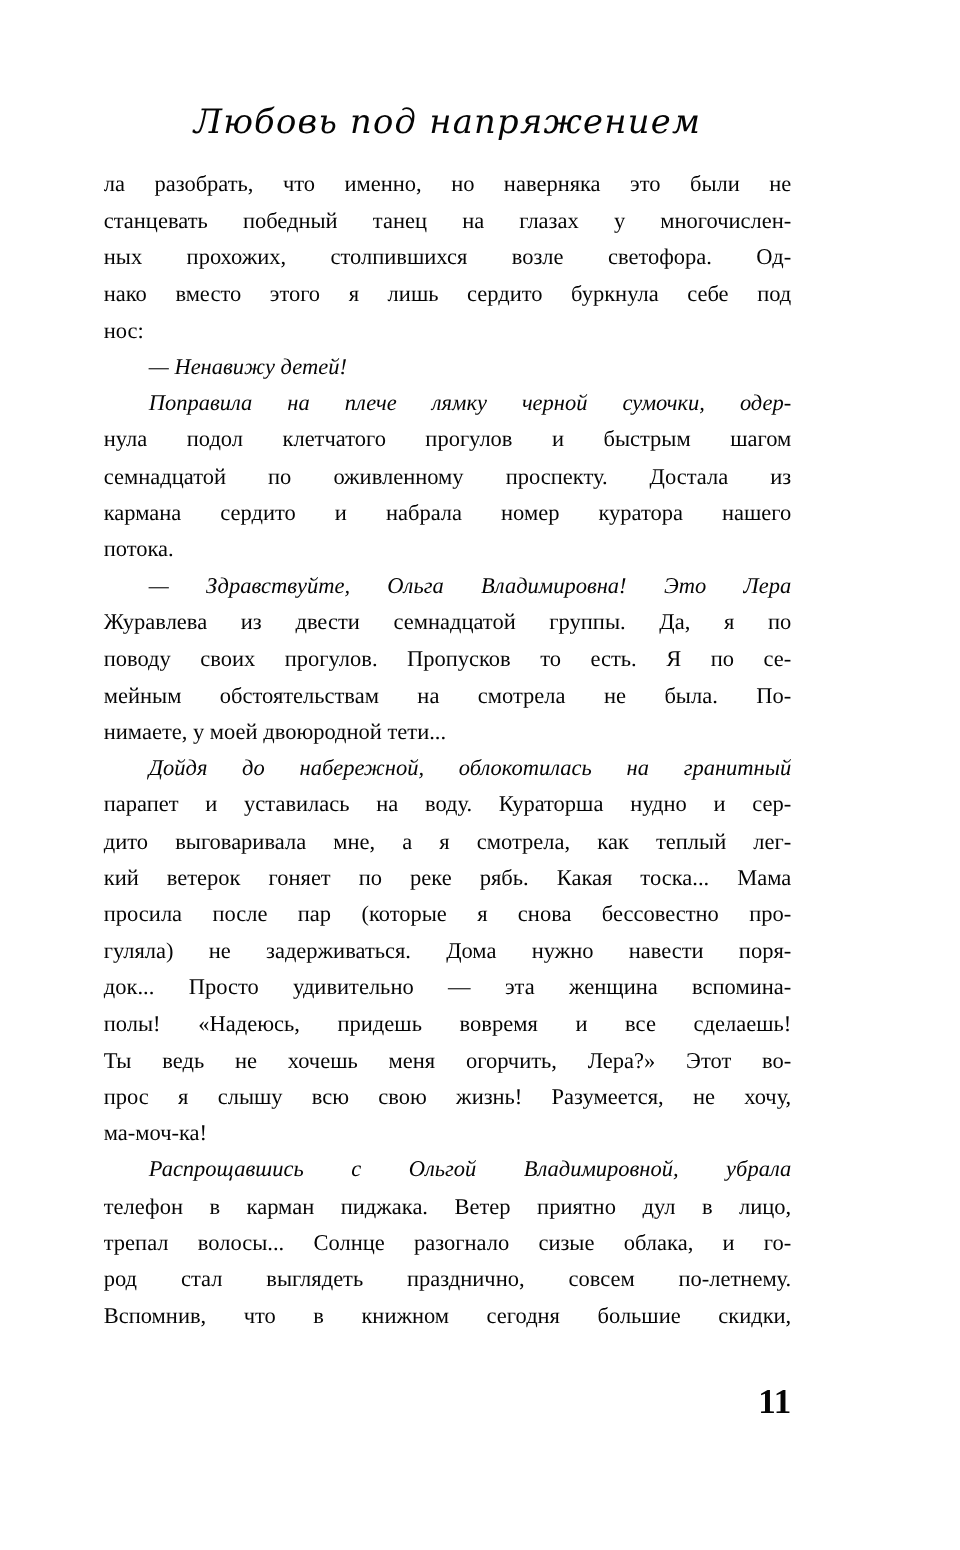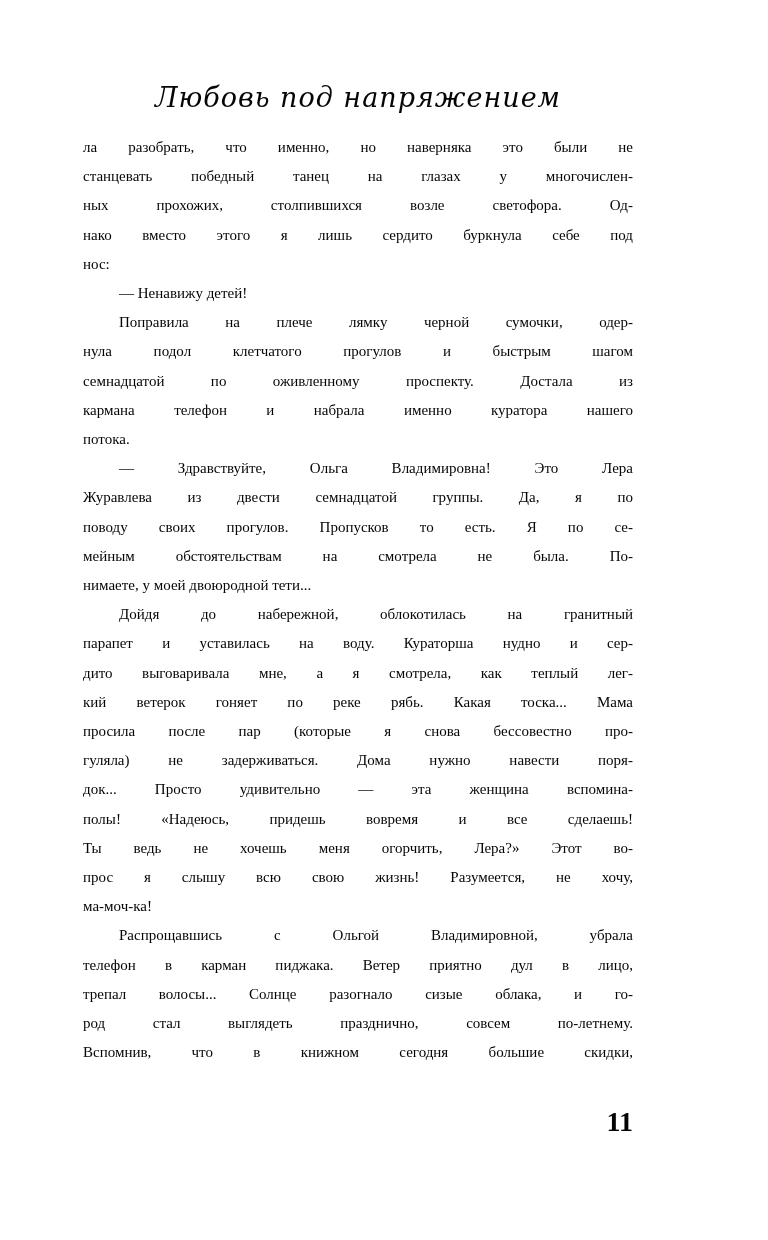--- a/index.html
+++ b/index.html
@@ -26,33 +26,34 @@
     font-size: 27px;
     letter-spacing: 1px;
     color: #050505;
   }
   .text-block {
     position: absolute;
     top: 133px;
     left: 83px;
     width: 550px;
     font-family: "Liberation Serif", serif;
-    font-size: 15px;
+    font-size: 18px;
     line-height: 29.2px;
     color: #050505;
   }
   .line {
     text-align: justify;
     text-align-last: justify;
   }
   .line.end {
     text-align-last: left;
   }
   .line.indent {
     text-indent: 36px;
+    font-style: italic;
   }
   .folio {
     position: absolute;
     top: 1106px;
     left: 83px;
     width: 550px;
     text-align: right;
     font-family: "Liberation Serif", serif;
     font-weight: bold;
     font-size: 28px;
@@ -68,21 +69,21 @@
   <div class="text-block">
       <div class="line">ла разобрать, что именно, но наверняка это были не</div>
       <div class="line">станцевать победный танец на глазах у многочислен-</div>
       <div class="line">ных прохожих, столпившихся возле светофора. Од-</div>
       <div class="line">нако вместо этого я лишь сердито буркнула себе под</div>
       <div class="line end">нос:</div>
       <div class="line indent end">— Ненавижу детей!</div>
       <div class="line indent">Поправила на плече лямку черной сумочки, одер-</div>
       <div class="line">нула подол клетчатого прогулов и быстрым шагом</div>
       <div class="line">семнадцатой по оживленному проспекту. Достала из</div>
-      <div class="line">кармана телефон и набрала именно куратора нашего</div>
+      <div class="line">кармана сердито и набрала номер куратора нашего</div>
       <div class="line end">потока.</div>
       <div class="line indent">— Здравствуйте, Ольга Владимировна! Это Лера</div>
       <div class="line">Журавлева из двести семнадцатой группы. Да, я по</div>
       <div class="line">поводу своих прогулов. Пропусков то есть. Я по се-</div>
       <div class="line">мейным обстоятельствам на смотрела не была. По-</div>
       <div class="line end">нимаете, у моей двоюродной тети...</div>
       <div class="line indent">Дойдя до набережной, облокотилась на гранитный</div>
       <div class="line">парапет и уставилась на воду. Кураторша нудно и сер-</div>
       <div class="line">дито выговаривала мне, а я смотрела, как теплый лег-</div>
       <div class="line">кий ветерок гоняет по реке рябь. Какая тоска... Мама</div>

